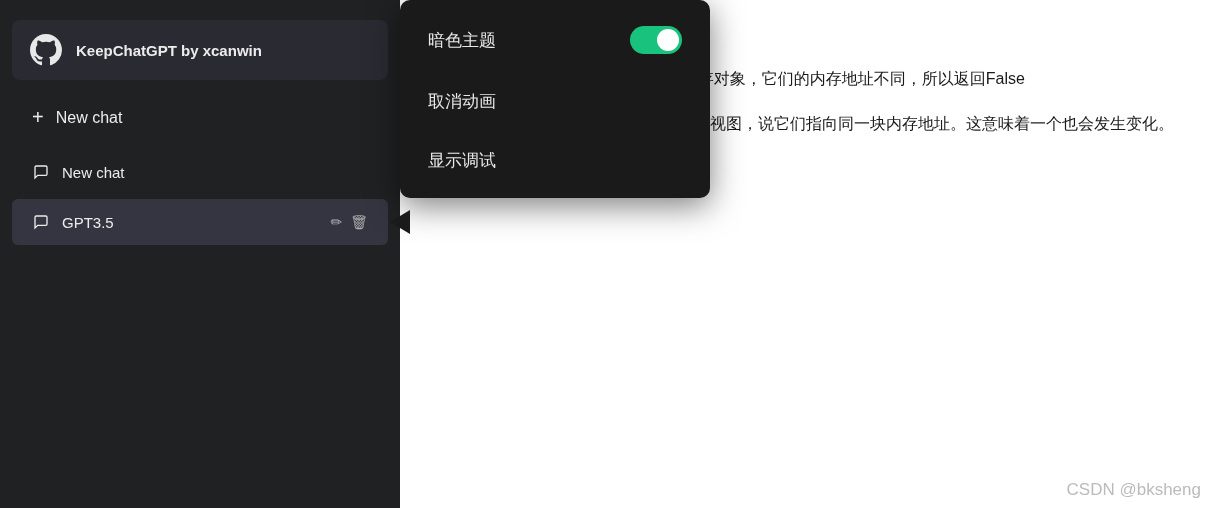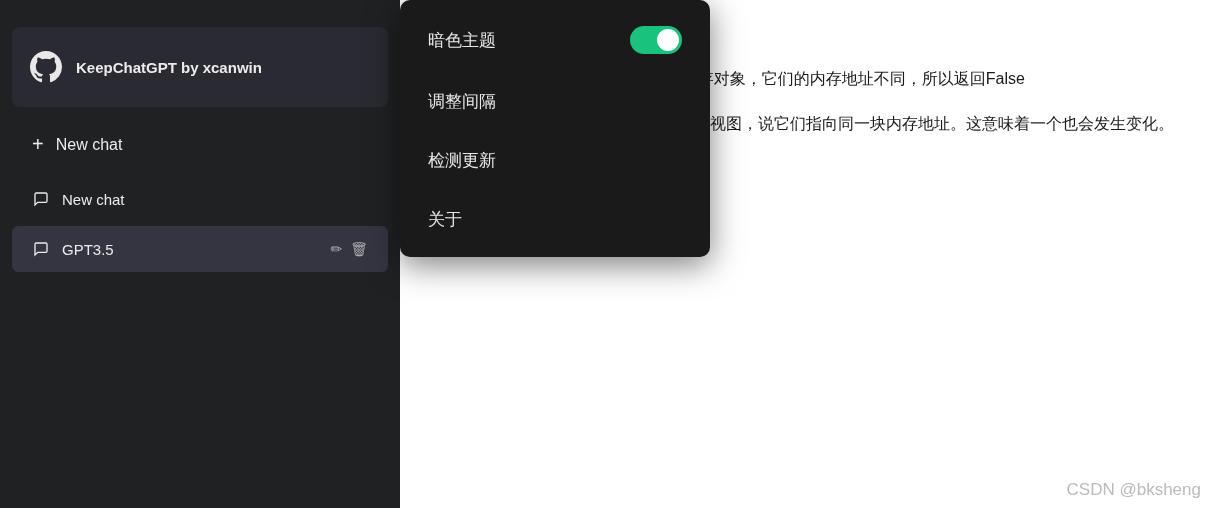--- a/index.html
+++ b/index.html
@@ -18,27 +18,27 @@
       min-width: 400px;
       background: #202123;
       display: flex;
       flex-direction: column;
       height: 508px;
       overflow: hidden;
       position: relative;
     }
 
     .sidebar-header {
-      padding: 22px 16px;
+      padding: 12px 16px;
       display: flex;
       align-items: center;
       gap: 12px;
       background: #2a2b32;
       border-radius: 8px;
-      margin: 27px 12px 8px 12px;
+      margin: 20px 12px 8px 12px;
     }
 
     .github-icon {
       width: 36px;
       height: 36px;
       display: flex;
       align-items: center;
       justify-content: center;
     }
 
@@ -279,30 +279,27 @@
     <div class="dropdown-item">
       <span>暗色主题</span>
       <div class="toggle on">
         <div class="toggle-knob"></div>
       </div>
     </div>
 
 
 
     <div class="dropdown-item">
-      <span>调整间隔</span>
+      <span>取消动画</span>
     </div>
 
     <div class="dropdown-item">
-      <span>检测更新</span>
-    </div>
-
-    <div class="dropdown-item">
-      <span>关于</span>
-    </div>
+      <span>显示调试</span>
+    </div>
+
 
   </div>
 
   <div class="main-content" style="position:relative;">
 
     <div class="content-block">
       <p class="content-text">上面代码中a和b是同一个内存对象吗</p>
     </div>
 
     <div class="content-block" style="position:relative; padding-left: 10px;">

